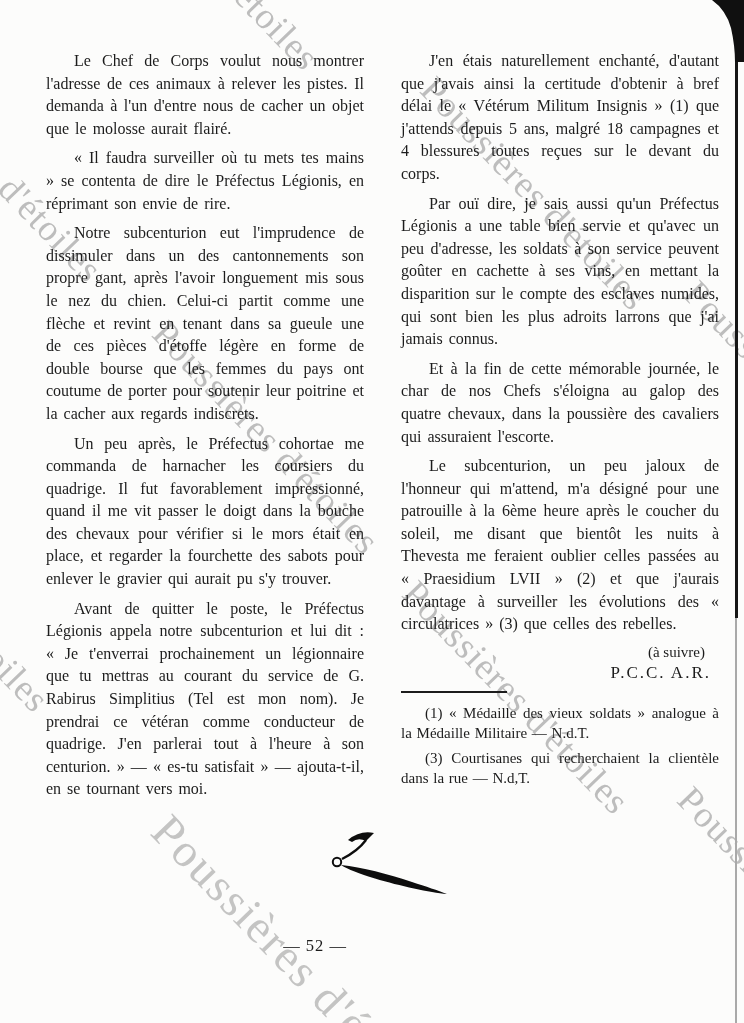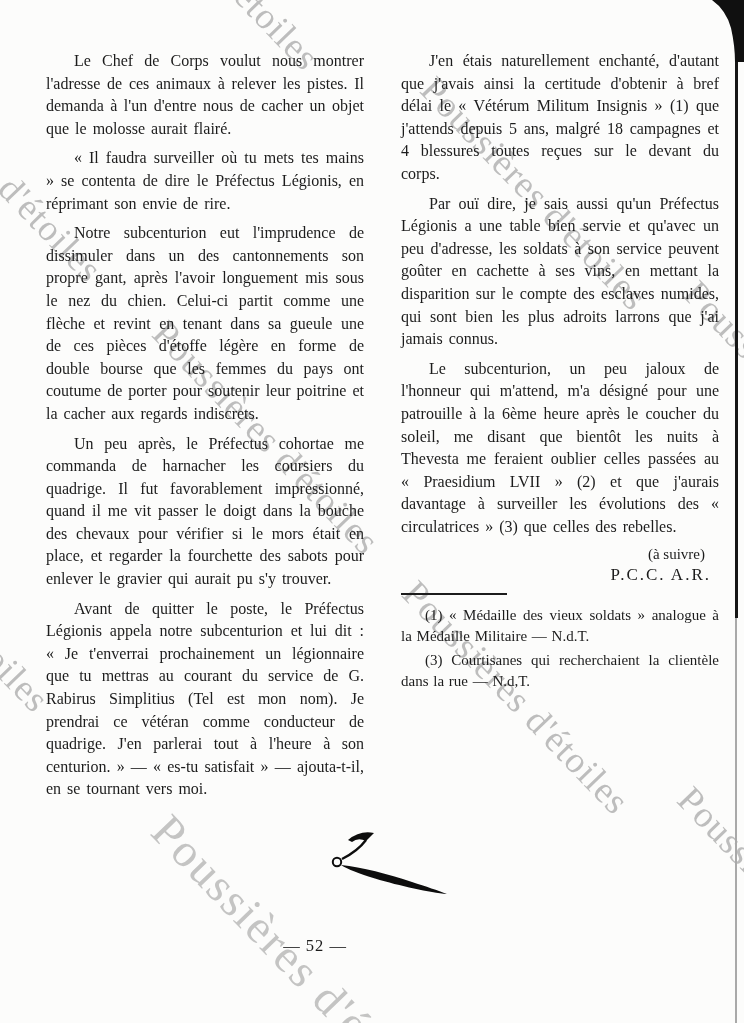--- a/index.html
+++ b/index.html
@@ -80,20 +80,21 @@
   <p>Le Chef de Corps voulut nous montrer l'adresse de ces animaux à relever les pistes. Il demanda à l'un d'entre nous de cacher un objet que le molosse aurait flairé.</p>
   <p>« Il faudra surveiller où tu mets tes mains » se contenta de dire le Préfectus Légionis, en réprimant son envie de rire.</p>
   <p>Notre subcenturion eut l'imprudence de dissimuler dans un des cantonnements son propre gant, après l'avoir longuement mis sous le nez du chien. Celui-ci partit comme une flèche et revint en tenant dans sa gueule une de ces pièces d'étoffe légère en forme de double bourse que les femmes du pays ont coutume de porter pour soutenir leur poitrine et la cacher aux regards indiscrets.</p>
   <p>Un peu après, le Préfectus cohortae me commanda de harnacher les coursiers du quadrige. Il fut favorablement impressionné, quand il me vit passer le doigt dans la bouche des chevaux pour vérifier si le mors était en place, et regarder la fourchette des sabots pour enlever le gravier qui aurait pu s'y trouver.</p>
   <p>Avant de quitter le poste, le Préfectus Légionis appela notre subcenturion et lui dit : « Je t'enverrai prochainement un légionnaire que tu mettras au courant du service de G. Rabirus Simplitius (Tel est mon nom). Je prendrai ce vétéran comme conducteur de quadrige. J'en parlerai tout à l'heure à son centurion. » — « es-tu satisfait » — ajouta-t-il, en se tournant vers moi.</p>
 </div>
 
 <div class="col col-right">
   <p>J'en étais naturellement enchanté, d'autant que j'avais ainsi la certitude d'obtenir à bref délai le « Vétérum Militum Insignis » (1) que j'attends depuis 5 ans, malgré 18 campagnes et 4 blessures toutes reçues sur le devant du corps.</p>
   <p>Par ouï dire, je sais aussi qu'un Préfectus Légionis a une table bien servie et qu'avec un peu d'adresse, les soldats à son service peuvent goûter en cachette à ses vins, en mettant la disparition sur le compte des esclaves numides, qui sont bien les plus adroits larrons que j'ai jamais connus.</p>
+  <p>Et à la fin de cette mémorable journée, le char de nos Chefs s'éloigna au galop des quatre chevaux, dans la poussière des cavaliers qui assuraient l'escorte.</p>
   <p>Le subcenturion, un peu jaloux de l'honneur qui m'attend, m'a désigné pour une patrouille à la 6ème heure après le coucher du soleil, me disant que bientôt les nuits à Thevesta me feraient oublier celles passées au « Praesidium LVII » (2) et que j'aurais davantage à surveiller les évolutions des « circulatrices » (3) que celles des rebelles.</p>
   <div class="suivre">(à suivre)</div>
   <div class="signature">P.C.C.  A.R.</div>
   <div class="footnote-rule"></div>
   <div class="footnotes">
     <p>(1) « Médaille des vieux soldats » analogue à la Médaille Militaire — N.d.T.</p>
     <p>(3) Courtisanes qui recherchaient la clientèle dans la rue — N.d,T.</p>
   </div>
 </div>
 

